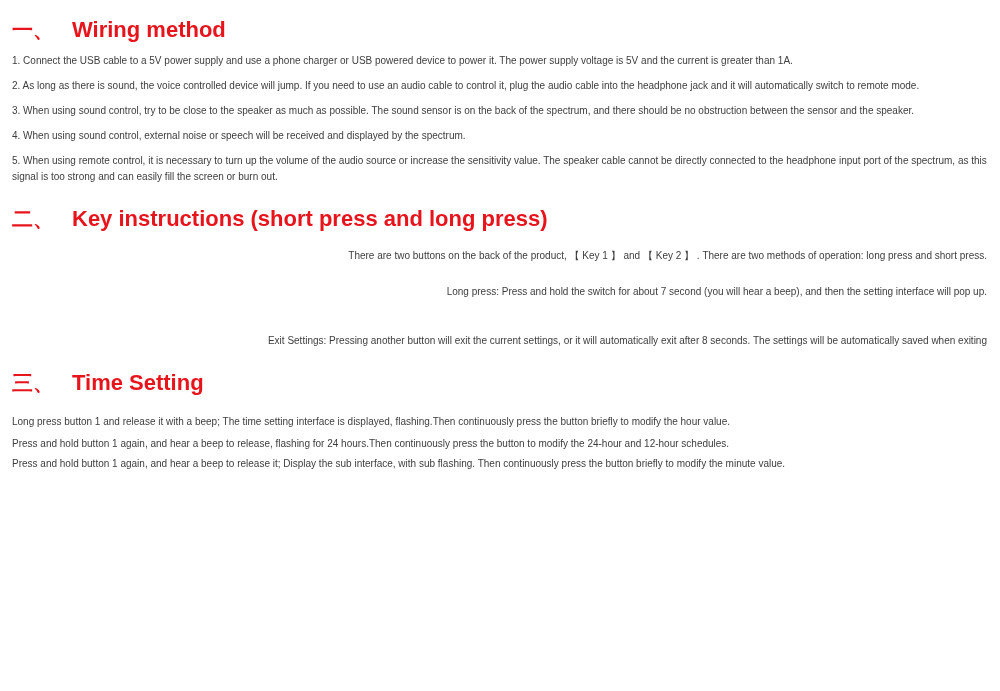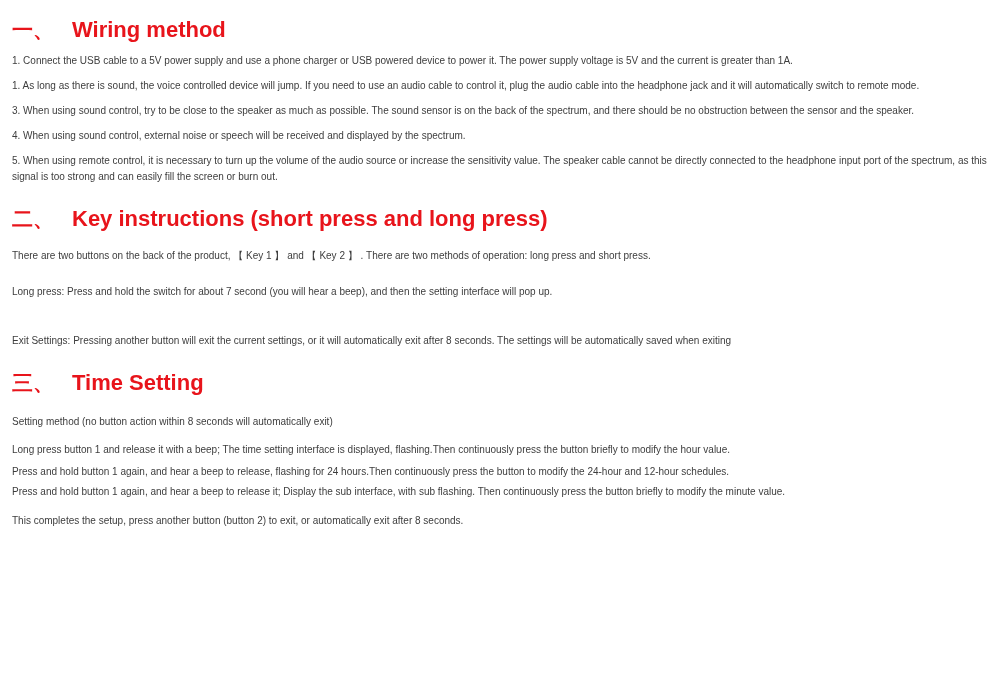--- a/index.html
+++ b/index.html
@@ -32,21 +32,21 @@
   }
   .h1 { margin-bottom: 10px; }
   .h2 { margin-top: 20px; margin-bottom: 16px; }
   .h3 { margin-top: 14px; margin-bottom: 18px; }
   .p {
     font-size: 10px;
     line-height: 16px;
     margin: 0 0 9px 0;
     color: #3d3d3d;
   }
-  .sec2 .p { margin-bottom: 20px; }
+  .sec2 .p { margin-bottom: 20px; text-align: right; }
   .clip {
     white-space: nowrap;
     overflow: hidden;
     max-width: 987px;
     margin-top: 33px;
   }
   .mb12 { margin-bottom: 12px !important; }
   .mb6  { margin-bottom: 6px !important; }
   .mb4  { margin-bottom: 4px !important; }
   .mb13 { margin-bottom: 13px !important; }
@@ -55,41 +55,39 @@
 <body>
 
 <div class="doc">
 
   <div class="sec1">
     <h2 class="sec-heading h1">
       <span class="marker">一、</span>
       <span class="htext">Wiring method</span>
     </h2>
     <p class="p">1. Connect the USB cable to a 5V power supply and use a phone charger or USB powered device to power it. The power supply voltage is 5V and the current is greater than 1A.</p>
-    <p class="p">1. As long as there is sound, the voice controlled device will jump. If you need to use an audio cable to control it, plug the audio cable into the headphone jack and it will automatically switch to remote mode.</p>
+    <p class="p">2. As long as there is sound, the voice controlled device will jump. If you need to use an audio cable to control it, plug the audio cable into the headphone jack and it will automatically switch to remote mode.</p>
     <p class="p">3. When using sound control, try to be close to the speaker as much as possible. The sound sensor is on the back of the spectrum, and there should be no obstruction between the sensor and the speaker.</p>
     <p class="p">4. When using sound control, external noise or speech will be received and displayed by the spectrum.</p>
     <p class="p">5. When using remote control, it is necessary to turn up the volume of the audio source or increase the sensitivity value. The speaker cable cannot be directly connected to the headphone input port of the spectrum, as this signal is too strong and can easily fill the screen or burn out.</p>
   </div>
 
   <div class="sec2">
     <h2 class="sec-heading h2">
       <span class="marker">二、</span>
       <span class="htext">Key instructions (short press and long press)</span>
     </h2>
     <p class="p">There are two buttons on the back of the product, 【 Key 1 】 and 【 Key 2 】 . There are two methods of operation: long press and short press.</p>
     <p class="p">Long press: Press and hold the switch for about 7 second (you will hear a beep), and then the setting interface will pop up.</p>
     <p class="p clip">Exit Settings: Pressing another button will exit the current settings, or it will automatically exit after 8 seconds. The settings will be automatically saved when exiting</p>
   </div>
 
   <div class="sec3">
     <h2 class="sec-heading h3">
       <span class="marker">三、</span>
       <span class="htext">Time Setting</span>
     </h2>
-    <p class="p mb12">Setting method (no button action within 8 seconds will automatically exit)</p>
     <p class="p mb6">Long press button 1 and release it with a beep; The time setting interface is displayed, flashing.Then continuously press the button briefly to modify the hour value.</p>
     <p class="p mb4">Press and hold button 1 again, and hear a beep to release, flashing for 24 hours.Then continuously press the button to modify the 24-hour and 12-hour schedules.</p>
     <p class="p mb13">Press and hold button 1 again, and hear a beep to release it; Display the sub interface, with sub flashing. Then continuously press the button briefly to modify the minute value.</p>
-    <p class="p">This completes the setup, press another button (button 2) to exit, or automatically exit after 8 seconds.</p>
   </div>
 
 </div>
 
 </body></html>

